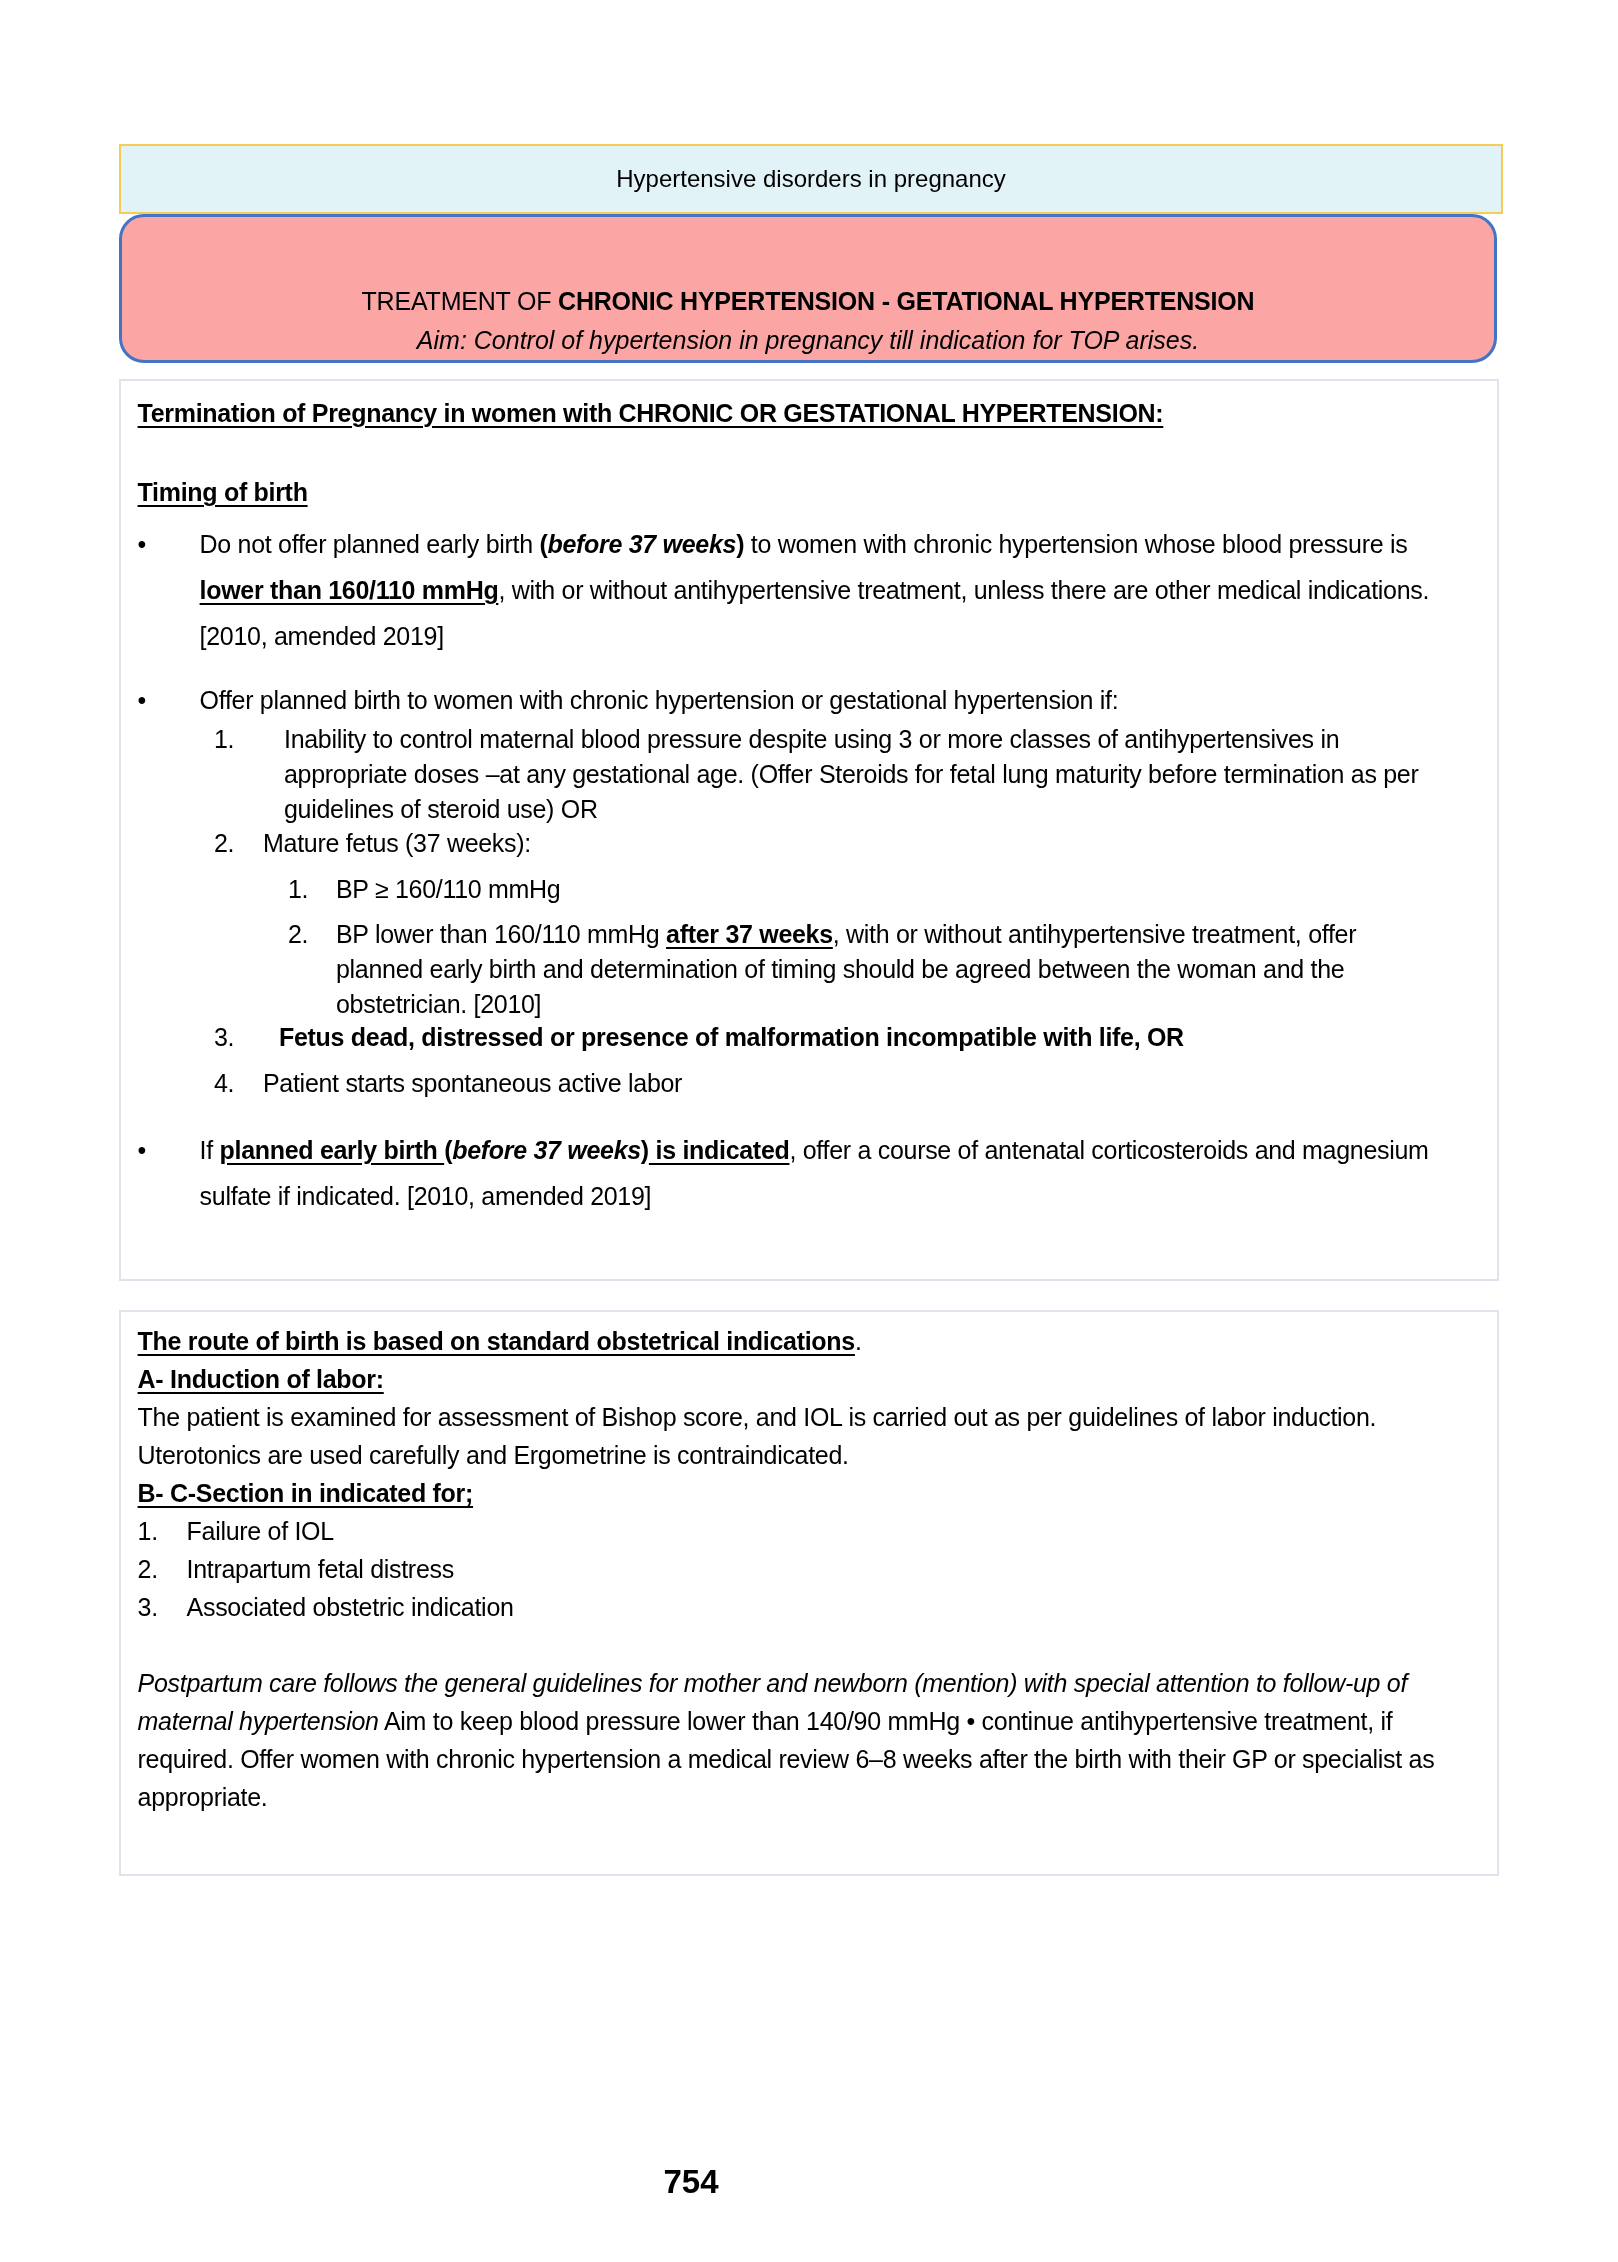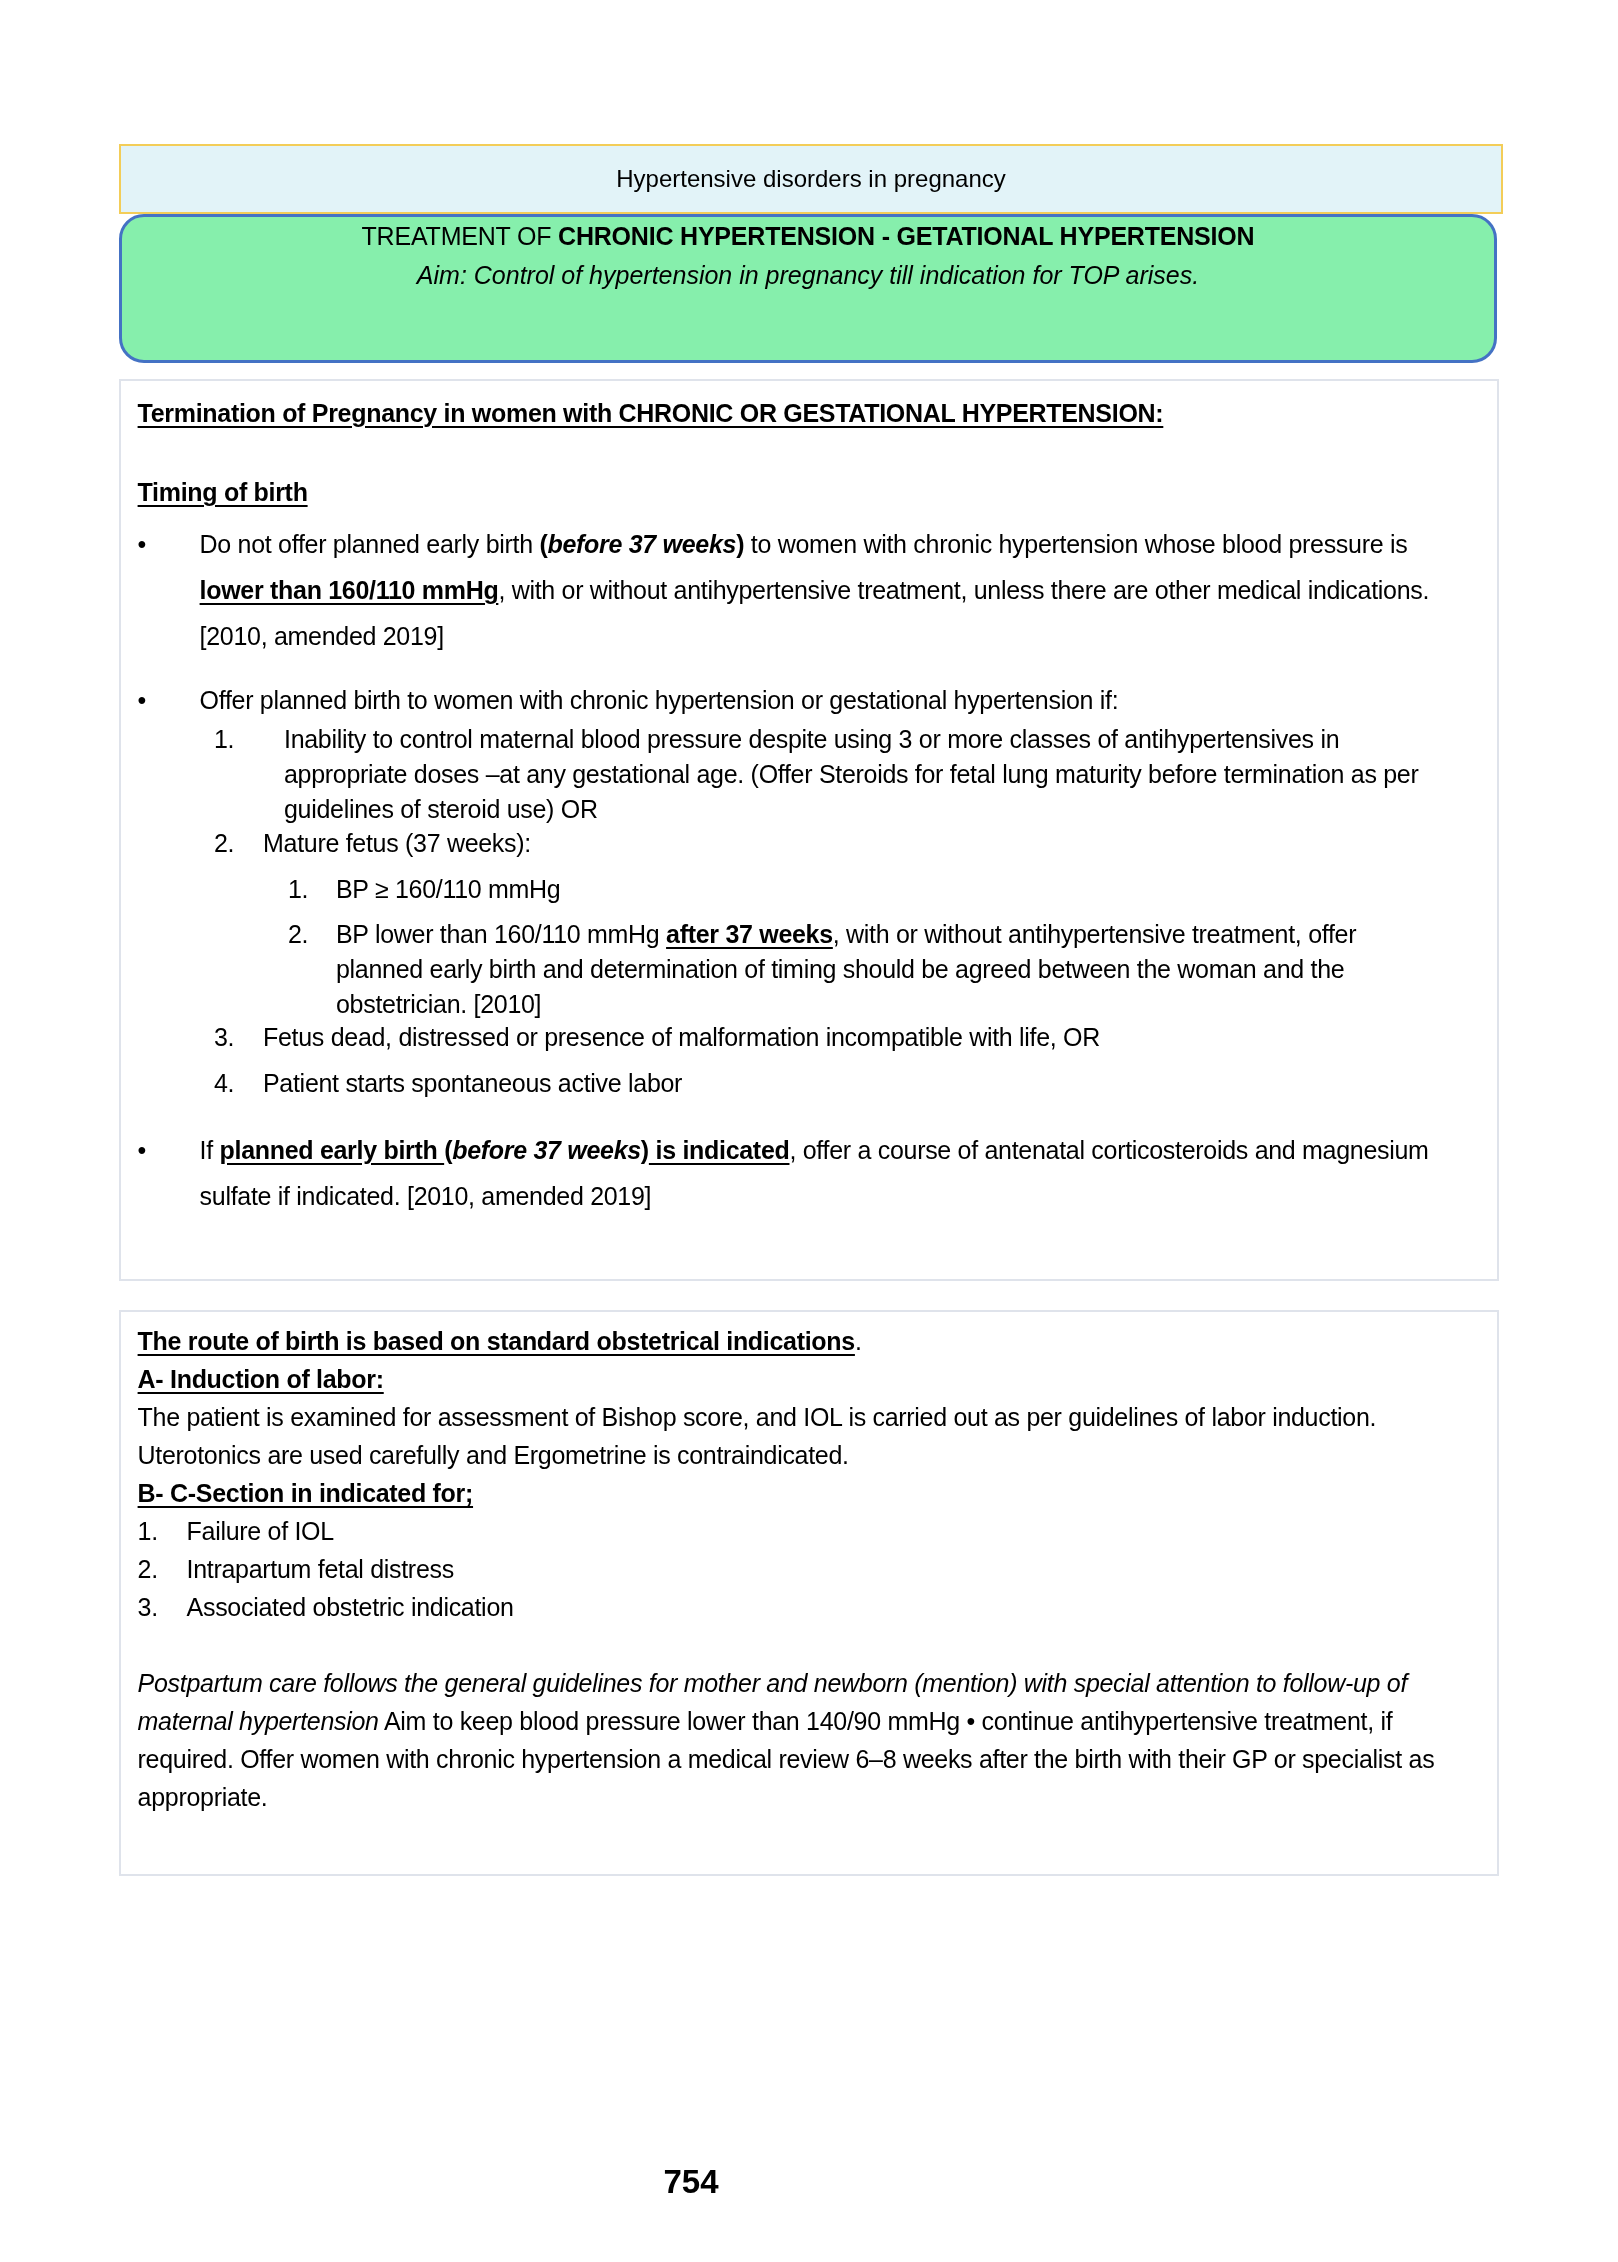--- a/index.html
+++ b/index.html
@@ -10,22 +10,22 @@
   }
   .title-box {
     position: absolute; left: 119px; top: 128px; width: 1380px; height: 66px;
     background: #e2f3f8; border: 2px solid #f3cd58;
     display: flex; align-items: center; justify-content: center;
     font-size: 24px;
     margin-top: 16px;
   }
   .aim-box {
     position: absolute; left: 119px; top: 214px; width: 1372px; height: 143px;
-    background: #86efac; border: 3.9px solid #4472c4; border-radius: 25px;
-    display: flex; flex-direction: column; align-items: center; justify-content: flex-start;
+    background: #fca5a5; border: 3.9px solid #4472c4; border-radius: 25px;
+    display: flex; flex-direction: column; align-items: center; justify-content: flex-end;
     font-size: 25px; line-height: 39px;
   }
   .aim-box .t1 { font-weight: normal; letter-spacing: -0.2px; }
   .aim-box .t1 b { font-weight: bold; }
   .aim-box .t2 { font-style: italic; }
 
   .content-box {
     position: absolute; left: 119px; width: 1376px;
     background: #ffffff; border: 2.9px solid #dfe3eb;
     font-size: 25px; letter-spacing: -0.3px;
@@ -93,21 +93,21 @@
   <div class="num" style="left:167px; top:491px;">
     <span class="n">1.</span>
     <span class="txt" style="margin-left:48px;">BP ≥ 160/110 mmHg</span>
   </div>
   <div class="num" style="left:167px; top:536px; width:1092px;">
     <span class="n">2.</span>
     <span class="txt" style="margin-left:48px;"><span>BP lower than 160/110 mmHg </span><b class="u">after 37 weeks</b><span>, with or without antihypertensive treatment, offer planned early birth and determination of timing should be agreed between the woman and the obstetrician. [2010]</span></span>
   </div>
   <div class="num" style="left:93px; top:639px;">
     <span class="n">3.</span>
-    <span class="txt" style="margin-left:49px;">Fetus dead, distressed or presence of malformation incompatible with life, OR</span>
+    <span class="txt" style="margin-left:65px;font-weight:bold;">Fetus dead, distressed or presence of malformation incompatible with life, OR</span>
   </div>
   <div class="num" style="left:93px; top:685px;">
     <span class="n">4.</span>
     <span class="txt" style="margin-left:49px;">Patient starts spontaneous active labor</span>
   </div>
 
   <div class="bullet" style="top:746px;">
     <span class="dot">•</span>
     <span class="txt"><span>If </span><b class="u">planned early birth </b><b>(</b><b><i>before 37 weeks</i></b><b>)</b><b class="u"> is indicated</b><span>, offer a course of antenatal corticosteroids and magnesium sulfate if indicated. [2010, amended 2019]</span></span>
   </div>

